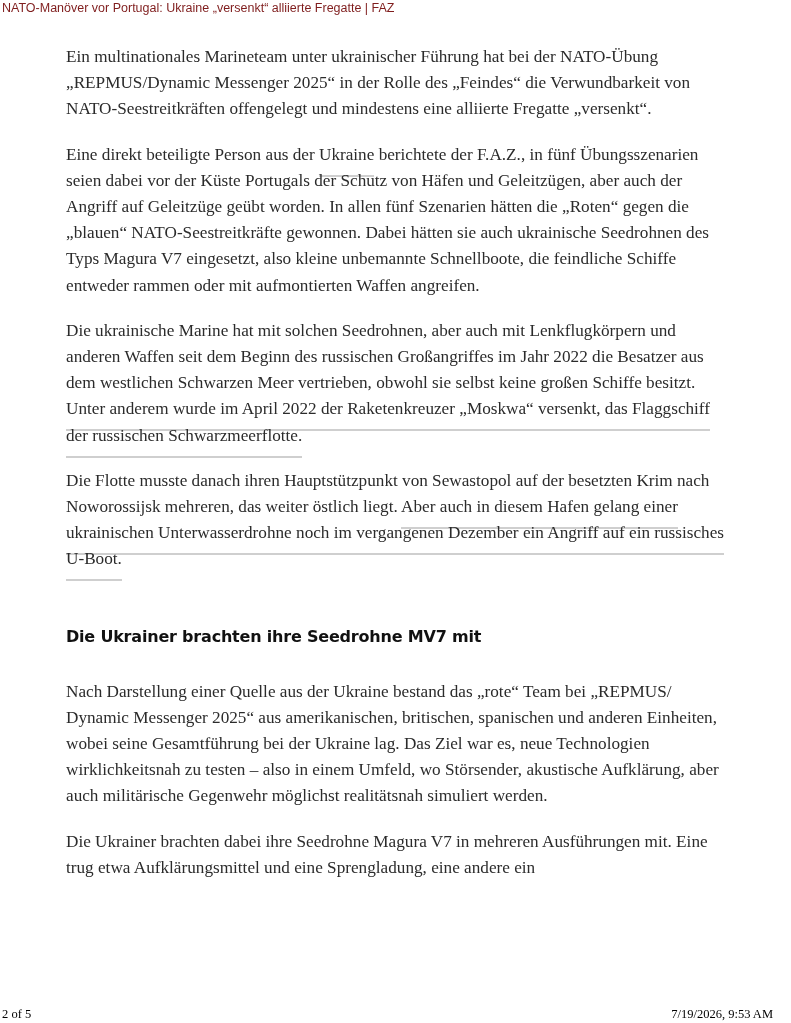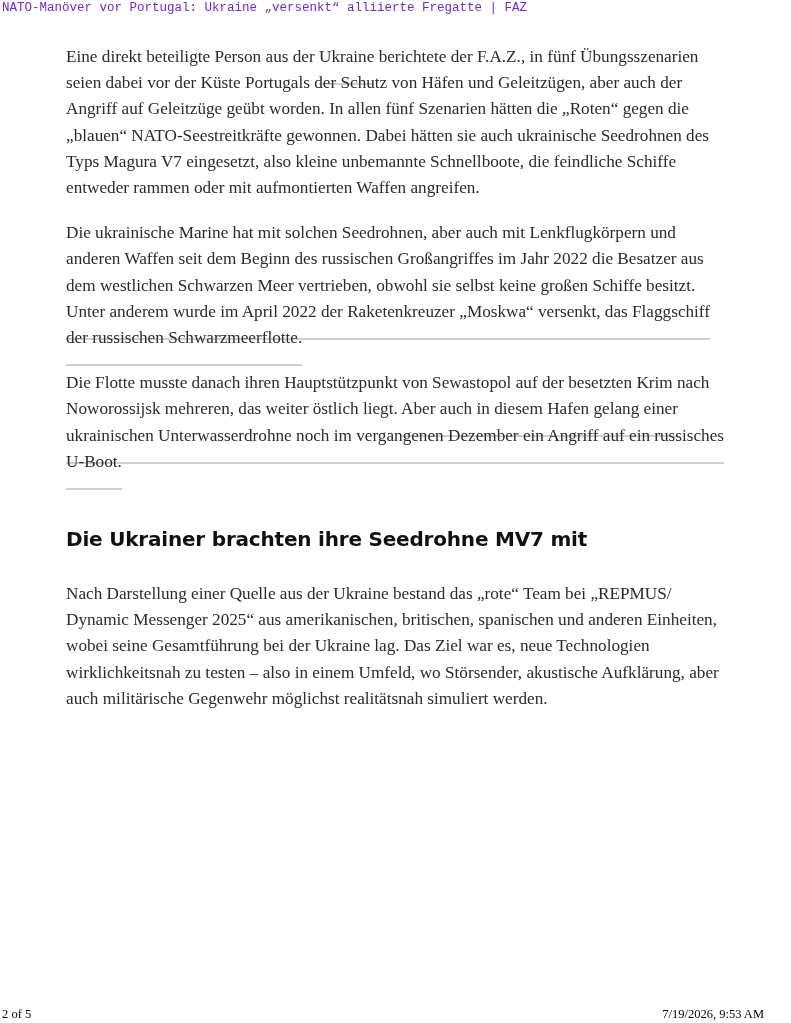--- a/index.html
+++ b/index.html
@@ -2,65 +2,67 @@
 <html><head>
 <meta charset="utf-8">
 <style>
   html, body { margin: 0; padding: 0; background: #ffffff; }
   body {
     width: 791px; height: 1023px; position: relative; overflow: hidden;
     color: #222222;
   }
   .print-header {
     position: absolute; top: 0; left: 0; right: 0; height: 18px;
-    font-family: Liberation Mono, monospace; font-size: 12.5px; color: #6d28d9;
+    font-family: Liberation Sans, sans-serif; font-size: 12.5px; color: #7f1d1d;
   }
   .print-header .title { position: absolute; left: 2px; top: 1px; white-space: nowrap; }
   .print-header .url { position: absolute; left: 412px; top: 1px; white-space: nowrap; }
   .print-footer {
-    position: absolute; bottom: 0; left: 0; right: 13px; height: 18px;
+    position: absolute; bottom: 0; left: 0; right: 4px; height: 18px;
     font-family: "Liberation Serif", serif; font-size: 12.5px; color: #000;
   }
   .print-footer .page { position: absolute; left: 2px; top: 2px; }
   .print-footer .date { position: absolute; right: 14px; top: 2px; }
 
   .article {
     position: absolute; left: 66px; top: 44px; width: 660px;
     font-family: "Liberation Serif", serif;
     font-size: 17.2px; line-height: 26.2px; color: #2b2b2b;
   }
   .article p { margin: 0 0 19px 0; }
   .article p.lead { margin-bottom: 19px; }
   a.inline-link {
     color: inherit; text-decoration: none;
-    border-bottom: 2px solid #cfcfcf; padding-bottom: 17px;
+    border-bottom: 2px solid #cfcfcf; padding-bottom: 11px;
   }
   .article h2 {
     font-family: "DejaVu Sans", sans-serif; font-weight: bold;
-    font-size: 20px; line-height: 24px; color: #111;
+    font-size: 16px; line-height: 24px; color: #111;
     margin: 52px 0 30px 0; letter-spacing: -0.2px;
   }
 </style>
 </head>
 <body>
 
 <div class="print-header">
   <span class="title">NATO-Manöver vor Portugal: Ukraine „versenkt“ alliierte Fregatte | FAZ</span>
 </div>
 
 <div class="article">
+  <p class="lead">Ein multinationales Marineteam unter ukrainischer Führung hat bei der NATO-Übung „REPMUS/Dynamic Messenger 2025“ in der Rolle des „Feindes“ die Verwundbarkeit von NATO-Seestreitkräften offengelegt und mindestens eine alliierte Fregatte „versenkt“.</p>
 
   <p><span>Eine direkt beteiligte Person aus der </span><a class="inline-link">Ukraine</a><span> berichtete der F.A.Z., in fünf Übungsszenarien seien dabei vor der Küste Portugals der Schutz von Häfen und Geleitzügen, aber auch der Angriff auf Geleitzüge geübt worden. In allen fünf Szenarien hätten die „Roten“ gegen die „blauen“ NATO-Seestreitkräfte gewonnen. Dabei hätten sie auch ukrainische Seedrohnen des Typs Magura V7 eingesetzt, also kleine unbemannte Schnellboote, die feindliche Schiffe entweder rammen oder mit aufmontierten Waffen angreifen.</span></p>
 
   <p><span>Die ukrainische Marine hat mit solchen Seedrohnen, aber auch mit Lenkflugkörpern und anderen Waffen seit dem Beginn des russischen Großangriffes im Jahr 2022 die Besatzer aus dem westlichen Schwarzen Meer vertrieben, obwohl sie selbst keine großen Schiffe besitzt. </span><a class="inline-link">Unter anderem wurde im April 2022 der Raketenkreuzer „Moskwa“ versenkt, das Flaggschiff der russischen Schwarzmeerflotte.</a></p>
 
   <p><span>Die Flotte musste danach ihren Hauptstützpunkt von Sewastopol auf der besetzten Krim nach Noworossijsk mehreren, das weiter östlich liegt. </span><a class="inline-link">Aber auch in diesem Hafen gelang einer ukrainischen Unterwasserdrohne noch im vergangenen Dezember ein Angriff auf ein russisches U-Boot.</a></p>
 
   <h2>Die Ukrainer brachten ihre Seedrohne MV7 mit</h2>
 
   <p>Nach Darstellung einer Quelle aus der Ukraine bestand das „rote“ Team bei „REPMUS/ Dynamic Messenger 2025“ aus amerikanischen, britischen, spanischen und anderen Einheiten, wobei seine Gesamtführung bei der Ukraine lag. Das Ziel war es, neue Technologien wirklichkeitsnah zu testen – also in einem Umfeld, wo Störsender, akustische Aufklärung, aber auch militärische Gegenwehr möglichst realitätsnah simuliert werden.</p>
 
+  <p>Die Ukrainer brachten dabei ihre Seedrohne Magura V7 in mehreren Ausführungen mit. Eine trug etwa Aufklärungsmittel und eine Sprengladung, eine andere ein</p>
 </div>
 
 <div class="print-footer">
   <span class="page">2 of 5</span>
   <span class="date">7/19/2026, 9:53 AM</span>
 </div>
 
 </body></html>

